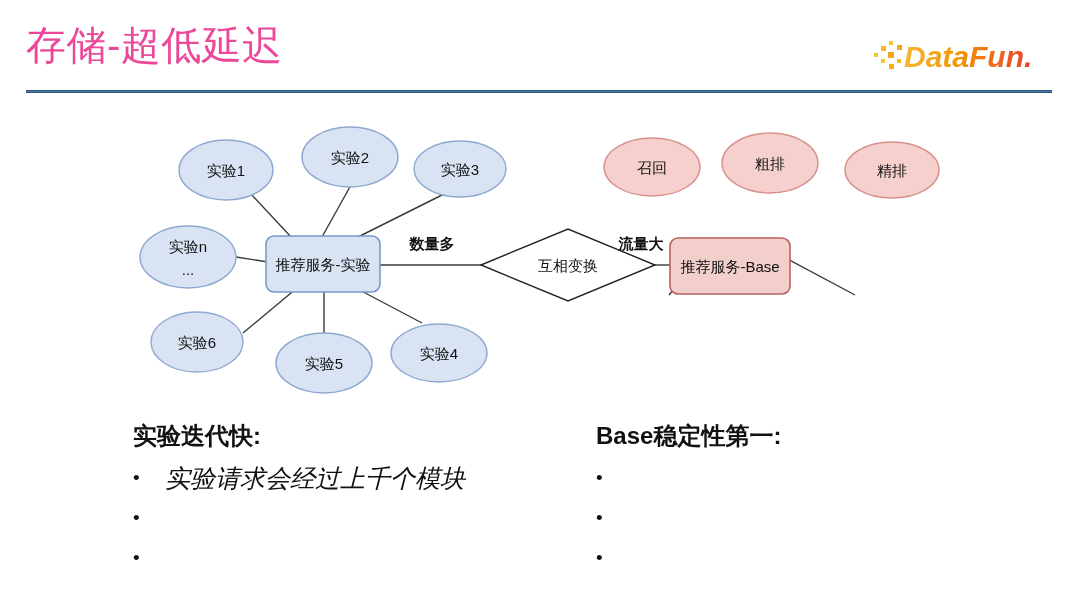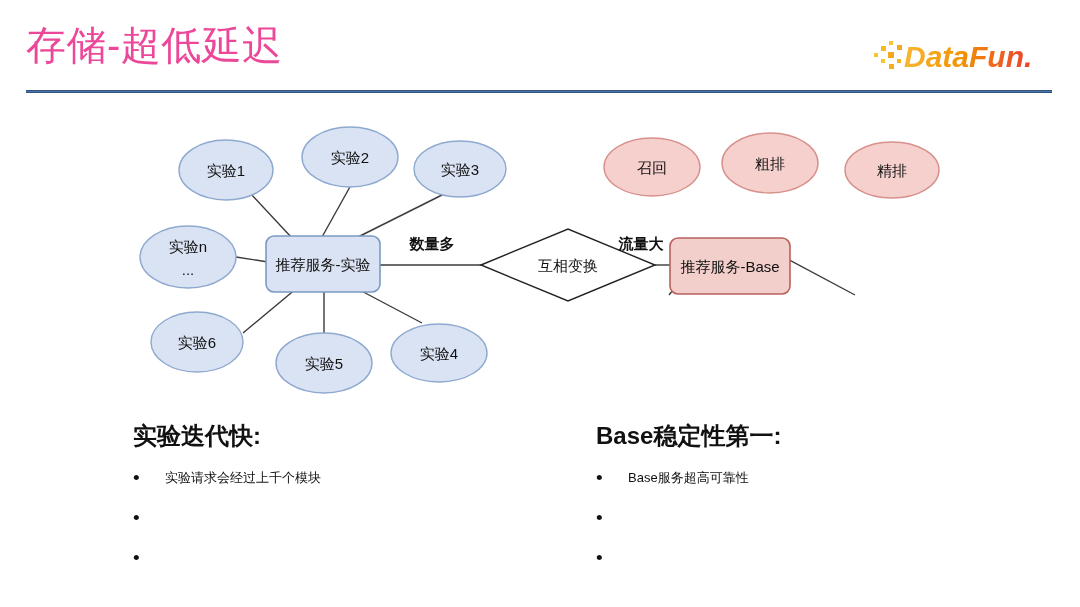--- a/index.html
+++ b/index.html
@@ -127,24 +127,25 @@
   }
   .bullet-dot {
     width: 32px;
     flex: 0 0 32px;
     font-size: 19px;
     line-height: 26px;
     color: #111111;
     text-align: left;
   }
   .bullet-text {
-    font-size: 13px;
+    font-size: 25px;
     line-height: 26px;
     color: #111111;
     white-space: nowrap;
+    font-style: italic;
   }
 </style>
 </head>
 <body>
 
 <div class="slide">
 
   <div class="slide-title">存储-超低延迟</div>
 
   <div class="header-rule"></div>
@@ -278,21 +279,20 @@
     <div class="bullet-row">
       <span class="bullet-dot">•</span>
     </div>
   </div>
 
   <div class="col col-right">
     <div class="col-heading">Base稳定性第一:</div>
 
     <div class="bullet-row">
       <span class="bullet-dot">•</span>
-      <span class="bullet-text">Base服务超高可靠性</span>
     </div>
     <div class="bullet-row">
       <span class="bullet-dot">•</span>
     </div>
     <div class="bullet-row">
       <span class="bullet-dot">•</span>
     </div>
   </div>
 
 </div>

